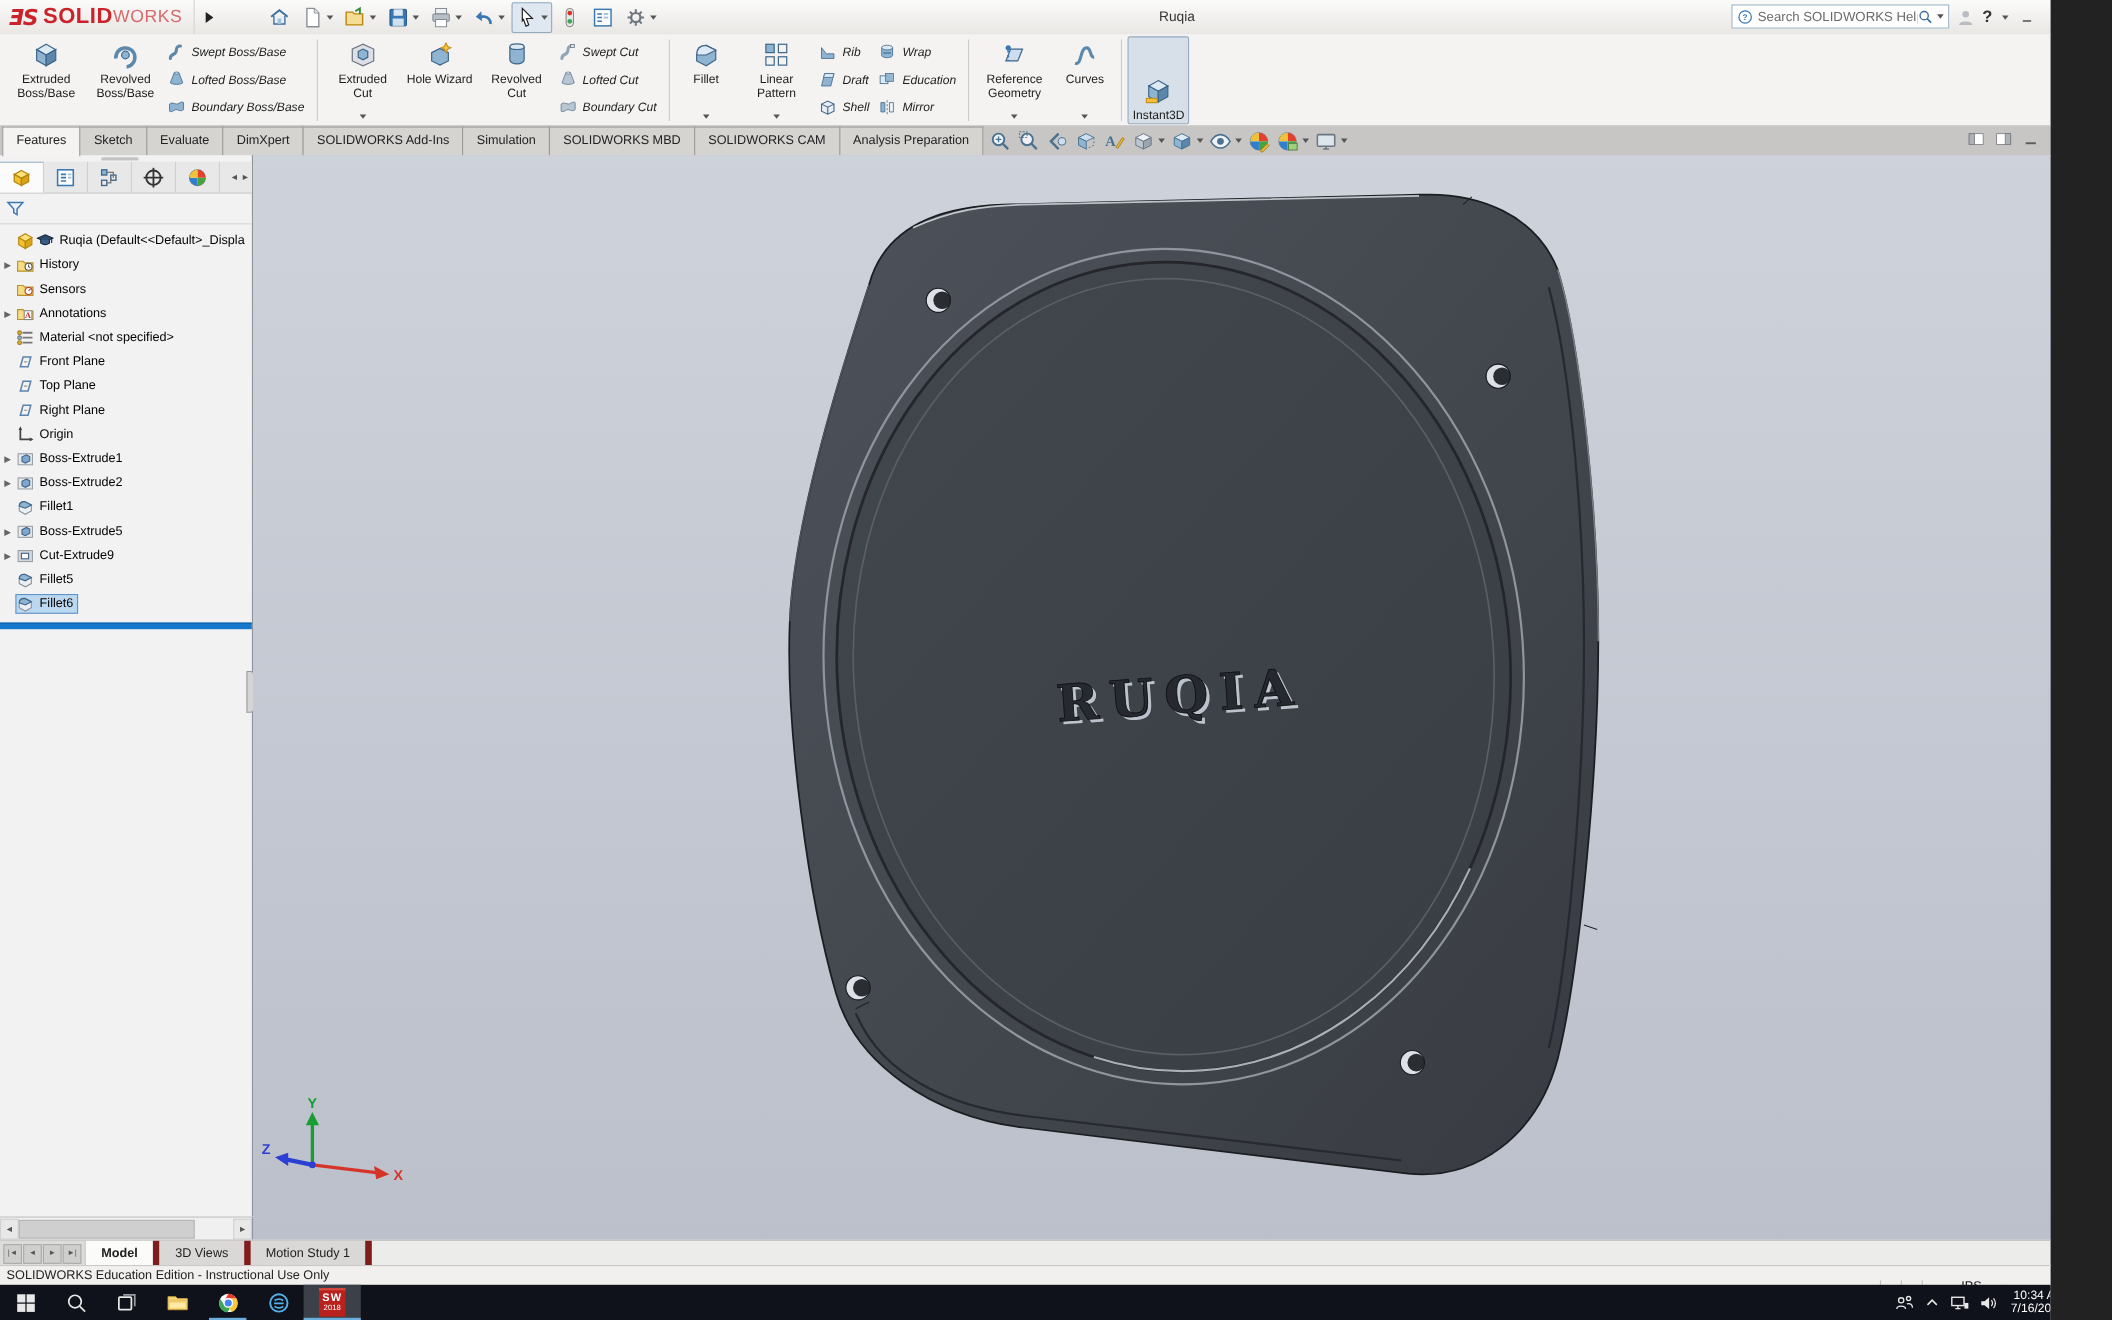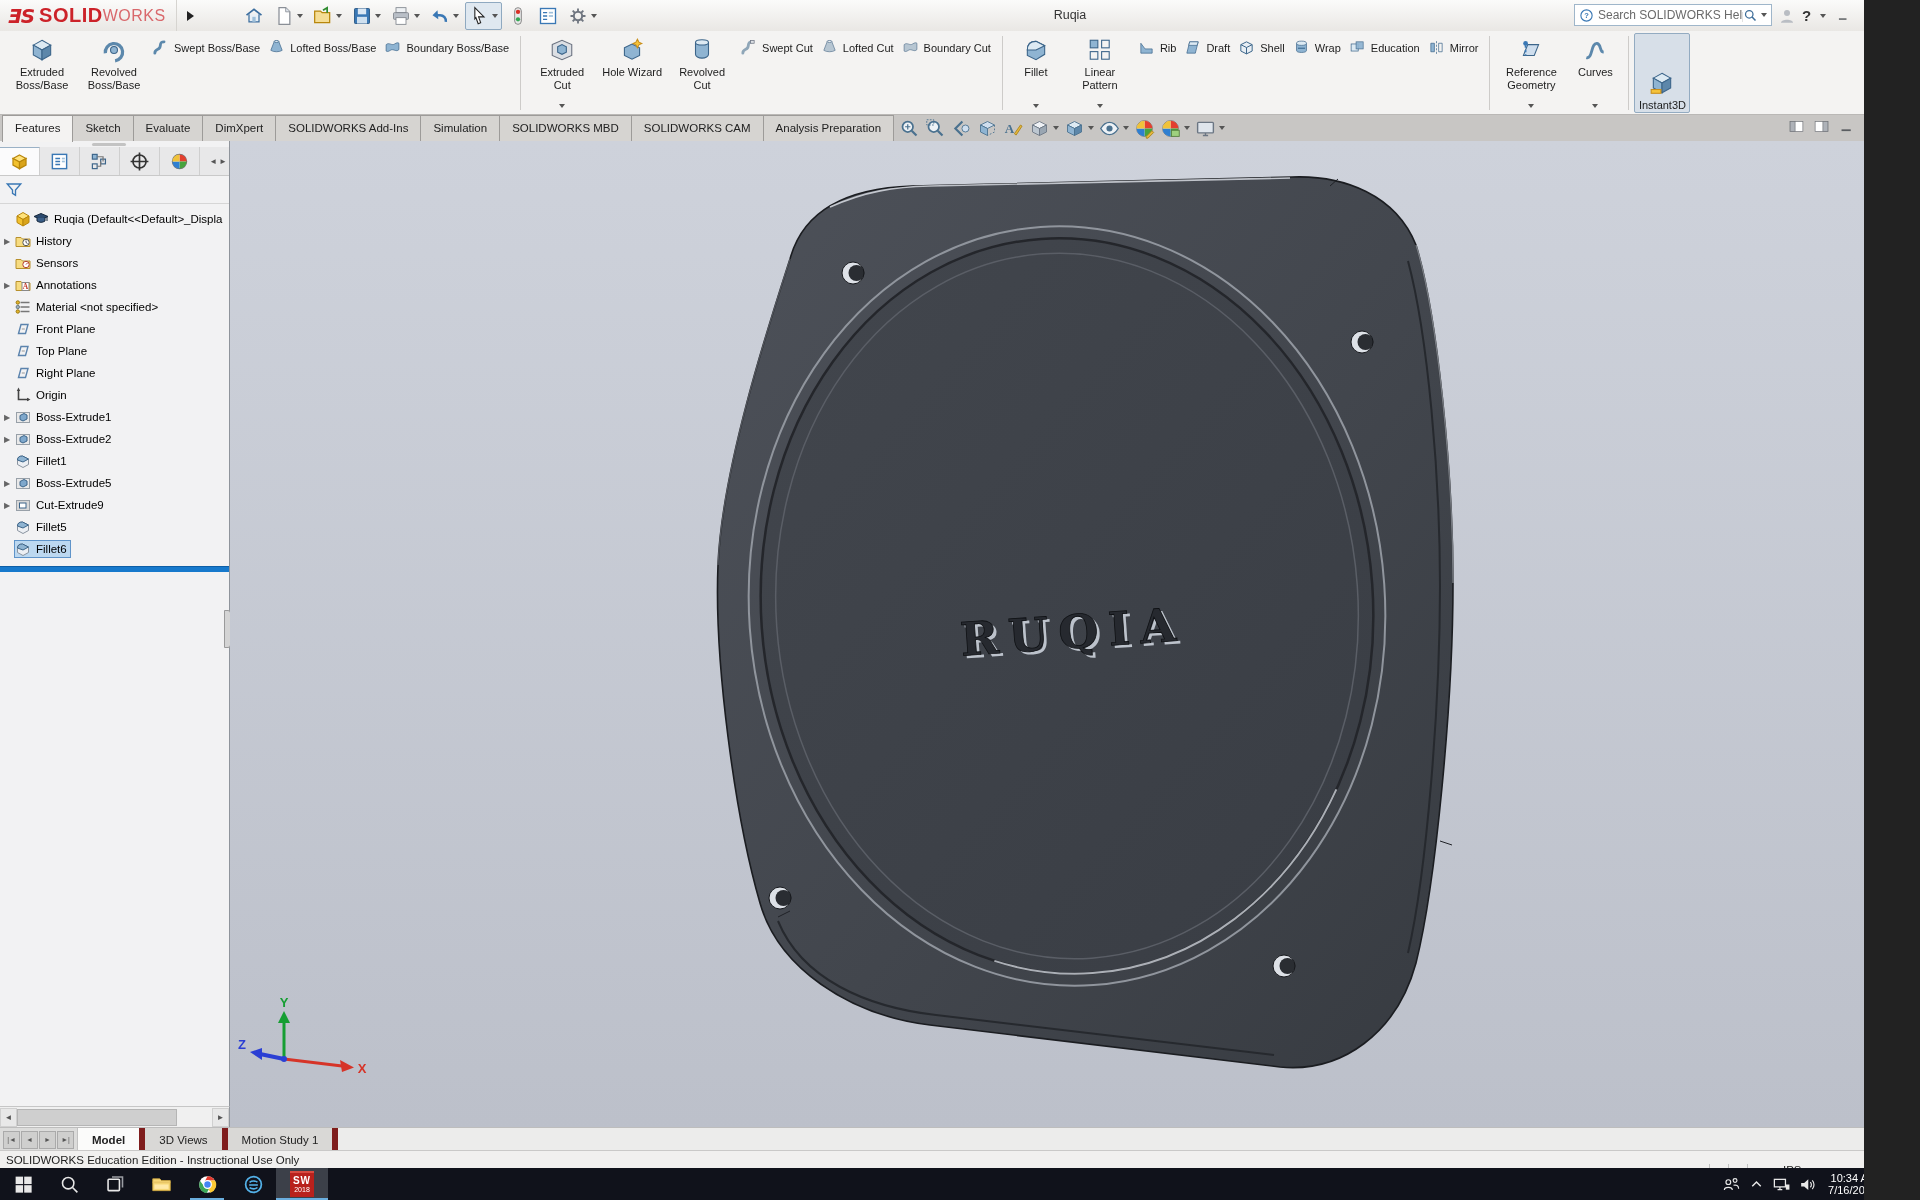--- a/index.html
+++ b/index.html
@@ -36,21 +36,21 @@
   .ribbon{left:0;top:31px;width:1920px;height:84px;background:#f4f3f2;border-bottom:1px solid #bab8b6;
     display:flex;align-items:stretch;padding:1px 2px 0 2px;box-sizing:border-box;}
   .rgroup{display:flex;align-items:stretch;padding:1px 4px;}
   .rsep{width:1px;background:#cdcbc9;margin:4px 1px;}
   .rbn-big{display:flex;flex-direction:column;align-items:center;justify-content:flex-start;
     min-width:48px;max-width:64px;padding:3px 3px 1px 3px;border:1px solid transparent;border-radius:2px;}
   .rbn-big .ic{width:26px;height:26px;flex:none;}
   .rbn-big .lbl{font-size:11px;line-height:12.5px;text-align:center;margin-top:3px;color:#1d1d1d;}
   .rbn-big .caret{margin:auto 0 3px 0;}
   .rbn-big.active{background:#d7dfe8;border-color:#93abc1;justify-content:flex-end;}
-  .rbn-stack{display:flex;flex-direction:row;justify-content:flex-start;padding-top:2px;}
+  .rbn-stack{display:flex;flex-direction:column;justify-content:flex-start;padding-top:2px;font-style:italic;}
   .rbn-small{display:flex;align-items:center;height:25px;padding:0 6px 0 2px;}
   .rbn-small .ic{width:17px;height:17px;margin-right:5px;flex:none;}
   .rbn-small .lbl{font-size:11px;white-space:nowrap;}
 
   
   .tabrow{left:0;top:115px;width:1920px;height:26px;background:#c8c6c4;border-bottom:1px solid #a9a7a5;}
   .ctabs{position:absolute;left:2px;top:0;height:26px;display:flex;}
   .ctab{height:25px;line-height:25px;padding:0 12px;font-size:11.5px;color:#222;background:#d6d4d1;
     border:1px solid #9d9b99;border-bottom:none;margin-right:-1px;white-space:nowrap;}
   .ctab.active{background:#f4f3f2;font-weight:normal;position:relative;z-index:2;height:26px;}

